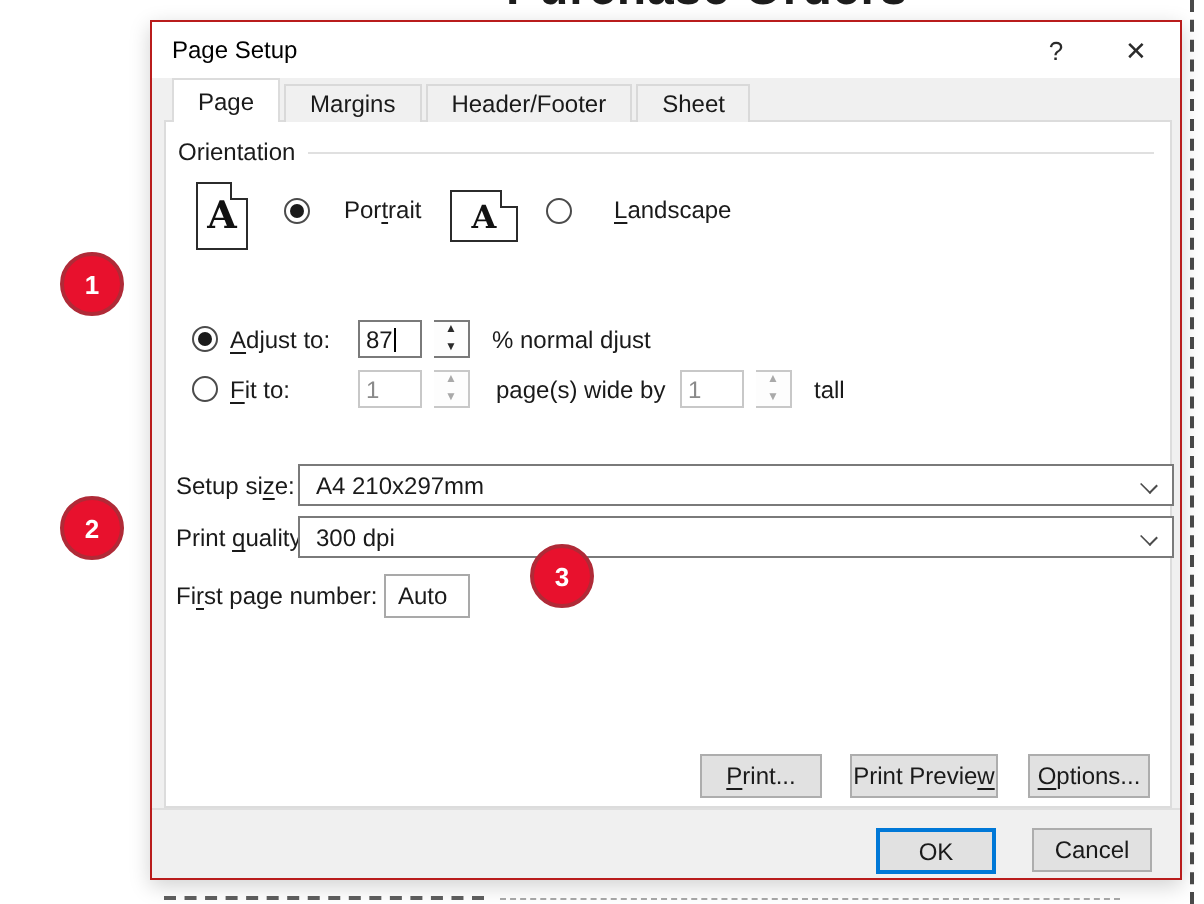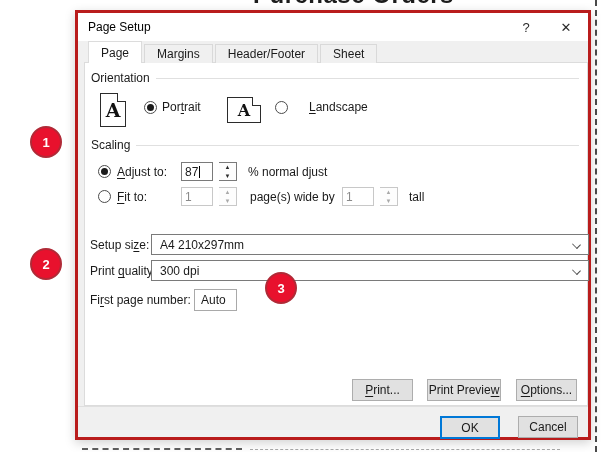--- a/index.html
+++ b/index.html
@@ -13,21 +13,21 @@
 
   
   .bg-top-clip { position:absolute; left:253px; top:0; width:210px; height:8px; overflow:hidden; }
   .bg-top-clip .bg-title { margin-top:-19px; font-size:24px; font-weight:bold; color:#1c1c1c; letter-spacing:.5px; white-space:nowrap; }
   .bg-right-dash { position:absolute; left:595px; top:0; width:0; height:452px; border-left:2px dashed #4a4a4a; }
   .bg-bottom-dash1 { position:absolute; left:82px; top:448px; width:160px; border-top:2px dashed #5f5f5f; }
   .bg-bottom-dash2 { position:absolute; left:250px; top:449px; width:310px; border-top:1px dashed #a9a9a9; }
 
   
   .dialog { position:absolute; left:75px; top:10px; width:516px; height:430px;
-    background:#f0f0f0; border:3px solid #b91c1c; box-shadow:0 3px 10px rgba(0,0,0,.18);padding-left:21px; }
+    background:#f0f0f0; border:1px solid #b91c1c; box-shadow:0 3px 10px rgba(0,0,0,.18);padding-left:21px; }
   .titlebar { position:absolute; left:0; top:0; width:100%; height:28px; background:#ffffff;
     display:flex; align-items:center; }
   .titlebar .title { padding-left:10px; flex:1; color:#000; }
   .cap-btn { width:40px; height:28px; display:flex; align-items:center; justify-content:center;
     font-size:13px; color:#2b2b2b; cursor:default; }
   .cap-btn.close { margin-right:2px; }
 
   
   .tabstrip { position:absolute; left:10px; top:28px; height:22px; display:flex; align-items:flex-end; z-index:3; }
   .tab { height:19px; padding:0 12px; display:flex; align-items:center; justify-content:center;
@@ -118,37 +118,33 @@
 
     <div class="sect" style="top:8px;">
       <span class="lbl">Orientation</span>
       <div class="line"></div>
     </div>
 
     <div class="pageicon portrait" style="left:15px; top:30px;">
       <span>A</span>
       <span class="fold"></span>
     </div>
-    <div class="row-abs" style="left:59px; top:37px; gap:5px;">
+    <div class="row-abs" style="left:59px; top:37px; gap:17px;">
       <span class="radio checked"></span>
       <span class="lbl"><span>Por</span><span class="u">t</span><span>rait</span></span>
     </div>
     <div class="pageicon landscape" style="left:142px; top:34px;">
       <span>A</span>
       <span class="fold"></span>
     </div>
     <div class="row-abs" style="left:190px; top:37px; gap:21px;">
       <span class="radio"></span>
       <span class="lbl"><span></span><span class="u">L</span><span>andscape</span></span>
     </div>
 
-    <div class="sect" style="top:75px;">
-      <span class="lbl">Scaling</span>
-      <div class="line"></div>
-    </div>
 
     <div class="row-abs" style="left:13px; top:99px; height:19px; gap:6px;">
       <span class="radio checked"></span>
       <span class="lbl" style="width:58px;"><span class="u">A</span><span>djust to:</span></span>
       <span class="txtbox" style="width:32px;">
           <span>87</span>
           <span class="caret"></span>
         </span>
       <span class="spinner">
           <span>▲</span>

